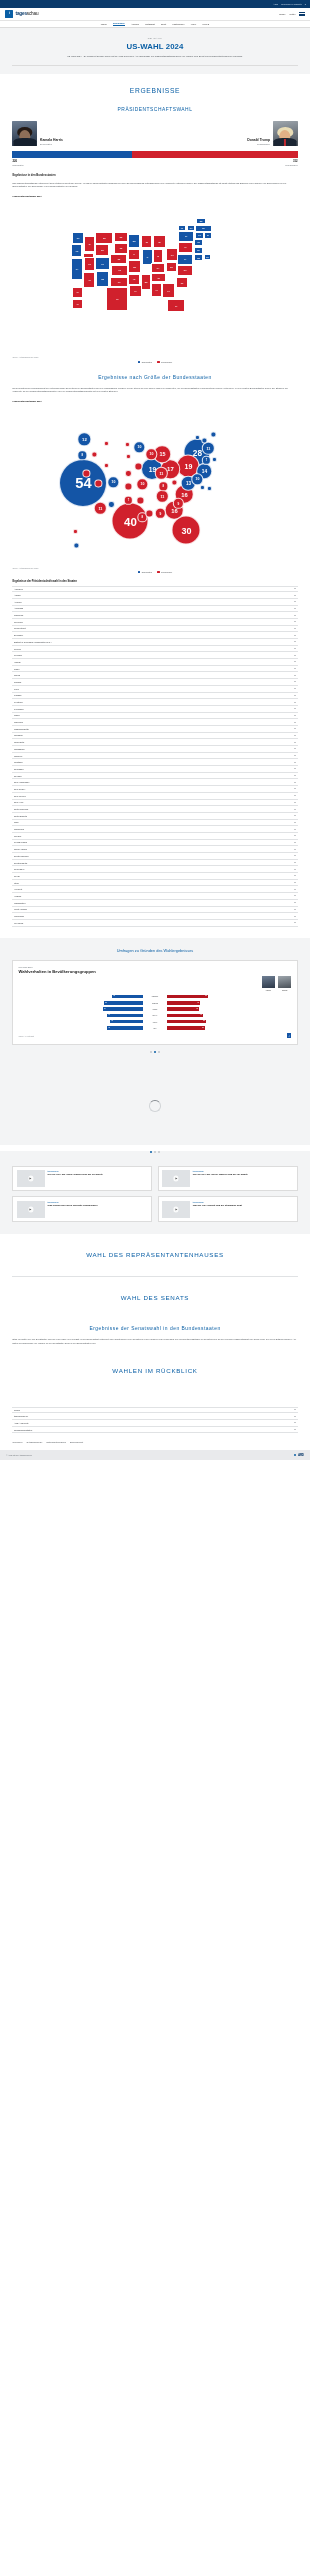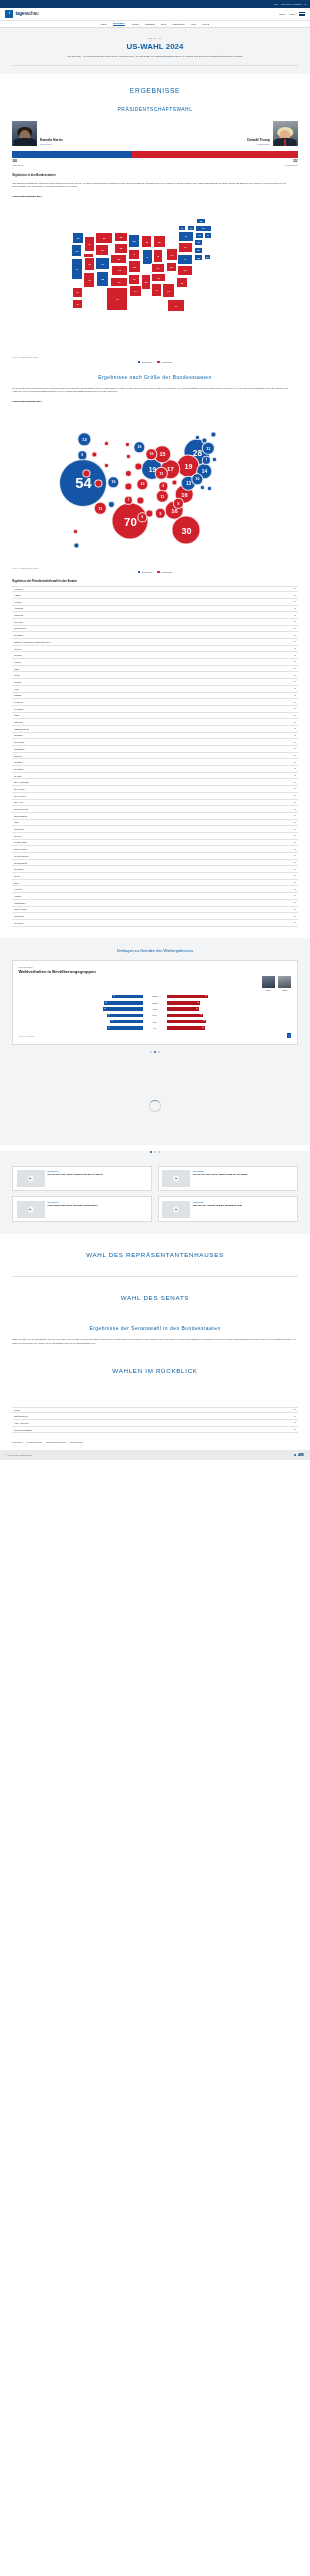--- a/index.html
+++ b/index.html
@@ -407,21 +407,21 @@
 </div>
 
 <div class="map-block">
   <div class="sub-head" style="padding-top:11.4px">
       <h3>Ergebnisse nach Größe der Bundesstaaten</h3>
     </div>
   <div class="section-sub" style="text-align:left;max-width:none;margin-left:0">Diese Darstellung veränschaulicht die unterschiedliche Bedeutung der Bundesstaaten für den Wahlausgang. Größere Kreise stehen für eine höhere Zahl von Wahlleuten, die der Bundesstaaten in das Electoral College entsenden. In den meisten Bundesstaaten gehen alle Stimmen der Wahlleute an den Präsidentschaftskandidaten oder die Präsidentschaftskandidatin mit den meisten Stimmen.</div>
   <div class="map-title" style="margin-top:6.2px;font-size:2.3px">Präsidentschaftswahl 2024</div>
   <div class="map-canvas sized2" id="map2-canvas">
       <div class="bubble dem" style="left: 71px; top: 79px; width: 48px; height: 48px; font-size: 14.7px;">54</div>
-      <div class="bubble rep" style="left: 118px; top: 117px; width: 37px; height: 37px; font-size: 11.5px;">70</div>
+      <div class="bubble rep" style="left: 118px; top: 117px; width: 37px; height: 37px; font-size: 11.5px;">40</div>
       <div class="bubble rep" style="left: 174px; top: 126px; width: 29px; height: 29px; font-size: 9px;">30</div>
       <div class="bubble dem" style="left: 185px; top: 48px; width: 27px; height: 27px; font-size: 8.3px;">28</div>
       <div class="bubble rep" style="left: 176px; top: 62px; width: 23px; height: 23px; font-size: 7px;">19</div>
       <div class="bubble dem" style="left: 140px; top: 65px; width: 22px; height: 22px; font-size: 6.7px;">19</div>
       <div class="bubble rep" style="left: 158px; top: 65px; width: 19.6px; height: 19.6px; font-size: 6px;">17</div>
       <div class="bubble rep" style="left: 162px; top: 106px; width: 18.6px; height: 18.6px; font-size: 5.8px;">16</div>
       <div class="bubble rep" style="left: 172px; top: 90px; width: 18.6px; height: 18.6px; font-size: 5.8px;">16</div>
       <div class="bubble rep" style="left: 150px; top: 50px; width: 17.6px; height: 17.6px; font-size: 5.4px;">15</div>
       <div class="bubble dem" style="left: 192px; top: 67px; width: 15.5px; height: 15.5px; font-size: 4.8px;">14</div>
       <div class="bubble dem" style="left: 176px; top: 79px; width: 14.5px; height: 14.5px; font-size: 4.5px;">13</div>

